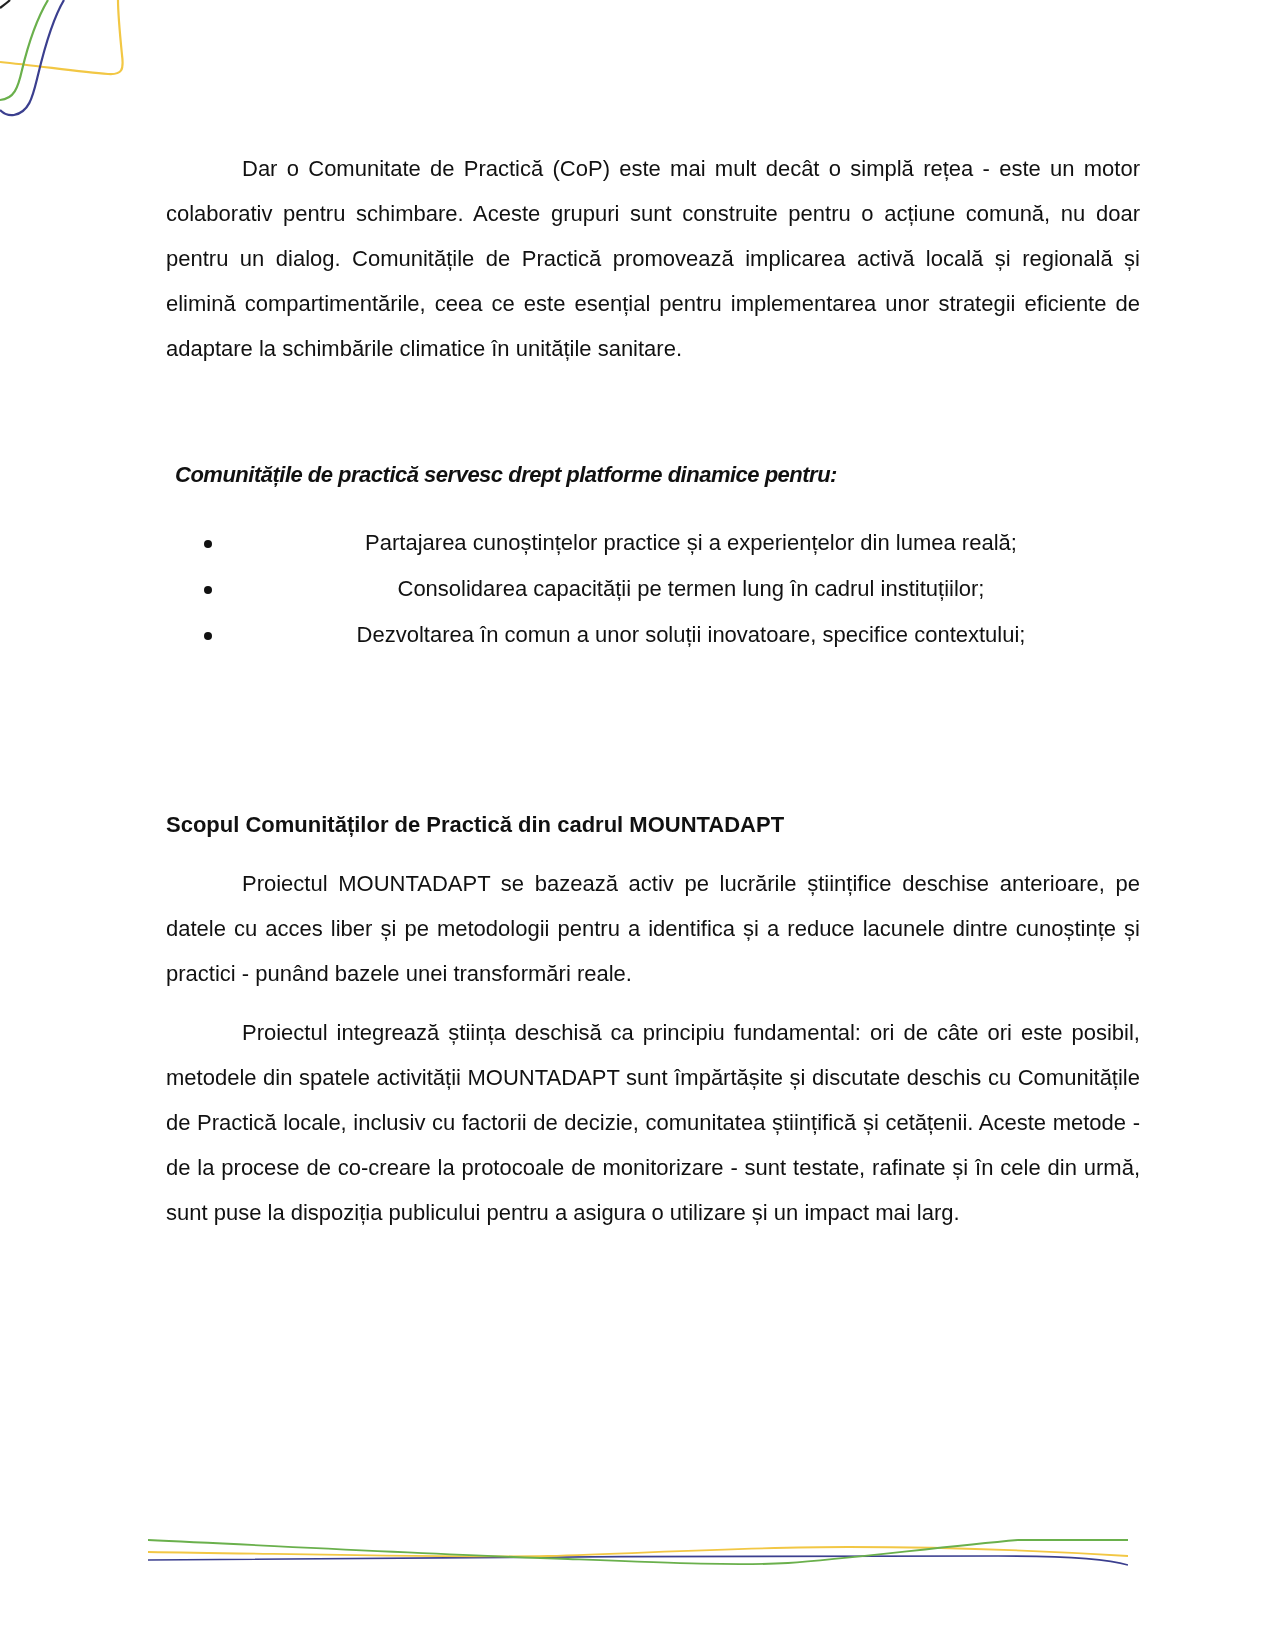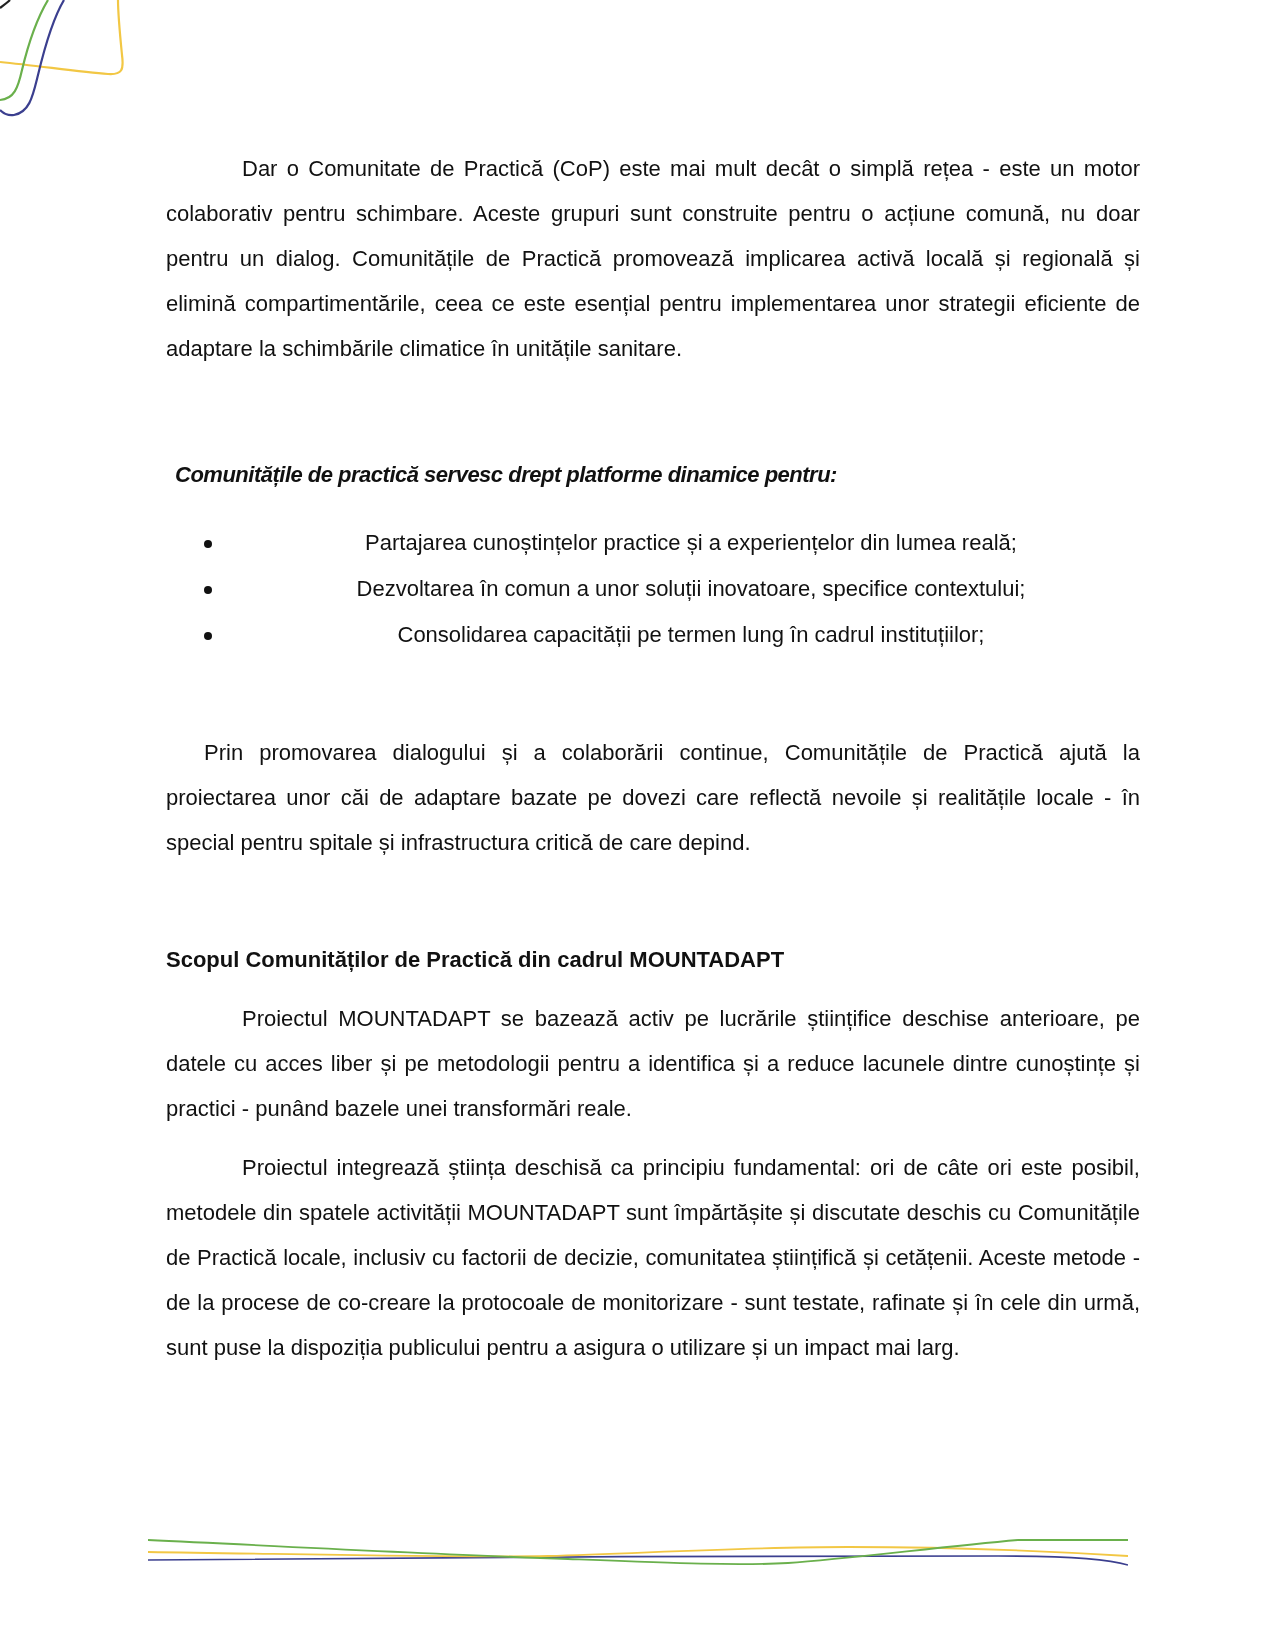--- a/index.html
+++ b/index.html
@@ -94,31 +94,30 @@
 
   <div style="height: 14px;"></div>
 
   <ul class="bullet-list">
     <li class="bullet-item">
       <span class="bullet-dot"></span>
       <span>Partajarea cunoștințelor practice și a experiențelor din lumea reală;</span>
     </li>
     <li class="bullet-item">
       <span class="bullet-dot"></span>
-      <span>Dezvoltarea în comun a unor soluții inovatoare, specifice contextului;</span>
+      <span>Consolidarea capacității pe termen lung în cadrul instituțiilor;</span>
     </li>
     <li class="bullet-item">
       <span class="bullet-dot"></span>
-      <span>Consolidarea capacității pe termen lung în cadrul instituțiilor;</span>
+      <span>Dezvoltarea în comun a unor soluții inovatoare, specifice contextului;</span>
     </li>
   </ul>
 
   <div style="height: 72px;"></div>
 
-  <p class="para indent-sm">Prin promovarea dialogului și a colaborării continue, Comunitățile de Practică ajută la proiectarea unor căi de adaptare bazate pe dovezi care reflectă nevoile și realitățile locale - în special pentru spitale și infrastructura critică de care depind.</p>
 
   <div style="height: 72px;"></div>
 
   <p class="heading-bold">Scopul Comunităților de Practică din cadrul MOUNTADAPT</p>
 
   <div style="height: 14px;"></div>
 
   <p class="para indent-lg">Proiectul MOUNTADAPT se bazează activ pe lucrările științifice deschise anterioare, pe datele cu acces liber și pe metodologii pentru a identifica și a reduce lacunele dintre cunoștințe și practici - punând bazele unei transformări reale.</p>
 
   <div style="height: 14px;"></div>

